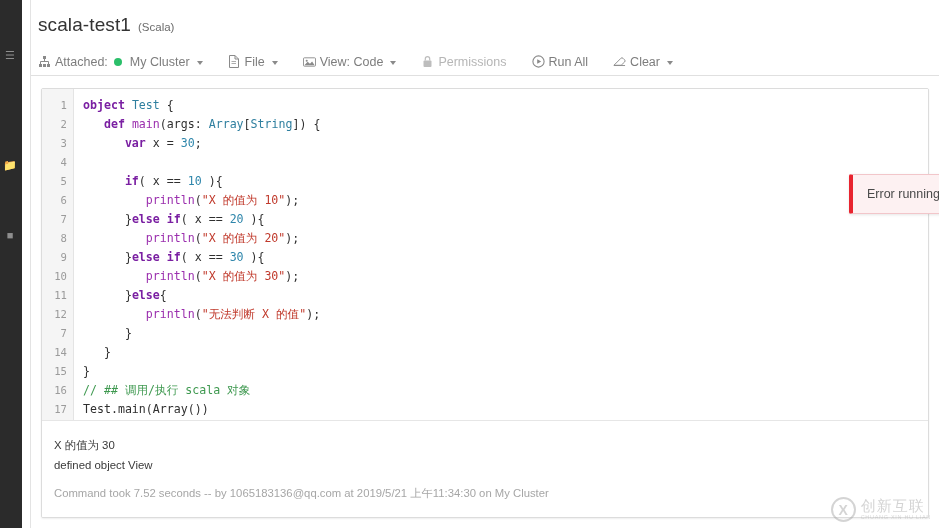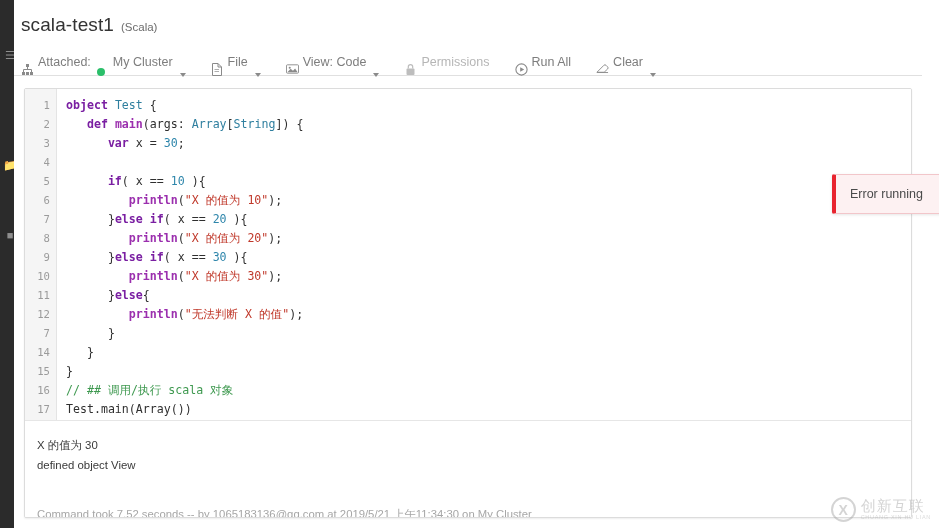--- a/index.html
+++ b/index.html
@@ -53,21 +53,21 @@
   .rail-edge {
     position: absolute;
     left: 30px; top: 0;
     width: 1px; height: 528px;
     background: #e3e3e3;
   }
 
   
   .main {
     position: absolute;
-    left: 14px; top: 0;
+    left: 31px; top: 0;
     width: 908px;
     height: 528px;
     background: #ffffff;
   }
 
   
   .nb-header {
     padding: 14px 0 0 7px;
     height: 48px;
   }
@@ -93,21 +93,21 @@
     align-items: center;
     height: 28px;
     padding-left: 7px;
     gap: 0px;
     font-size: 12.5px;
     color: #7d7d7d;
     border-bottom: 1px solid #e0e0e0;
   }
   .tb-item {
     display: flex;
-    align-items: flex-end;
+    align-items: center;
     gap: 4px;
     padding: 0 9px 0 0;
     height: 28px;
     white-space: nowrap;
     color: #7d7d7d;
   }
   .tb-item.sep { margin-right: 16px; }
   .tb-item.dim { color: #b6b6b6; }
   .tb-icon {
     display: inline-flex;
@@ -193,40 +193,40 @@
   }
   .lc {
     padding-left: 9px;
     color: #2f2f2f;
     white-space: pre;
   }
 
   
   .t-kw   { color: #7a1fa2; font-weight: bold; }
   .t-type { color: #2f7f9f; }
-  .t-fn   { color: #9b2fae; font-weight: bold; }
+  .t-fn   { color: #9b2fae; font-weight: normal; }
   .t-str  { color: #c0392b; }
   .t-num  { color: #2e86ab; }
   .t-cmt  { color: #3f9950; }
   .t-pl   { color: #2f2f2f; }
 
   
   .results {
     position: relative;
     padding: 14px 0 0 12px;
     font-family: Liberation Sans, sans-serif;
     font-size: 11.4px;
     line-height: 20px;
     color: #3a3a3a;
     height: 97px;
     background: #ffffff;
   }
   .res-line { white-space: pre; }
   .res-status {
-    margin-top: 29px;
+    margin-top: 8px;
     color: #a6a6a6;
     font-size: 11.3px;
     white-space: pre;
   }
 
   
   .error-toast {
     position: absolute;
     right: -132px;
     top: 86px;

